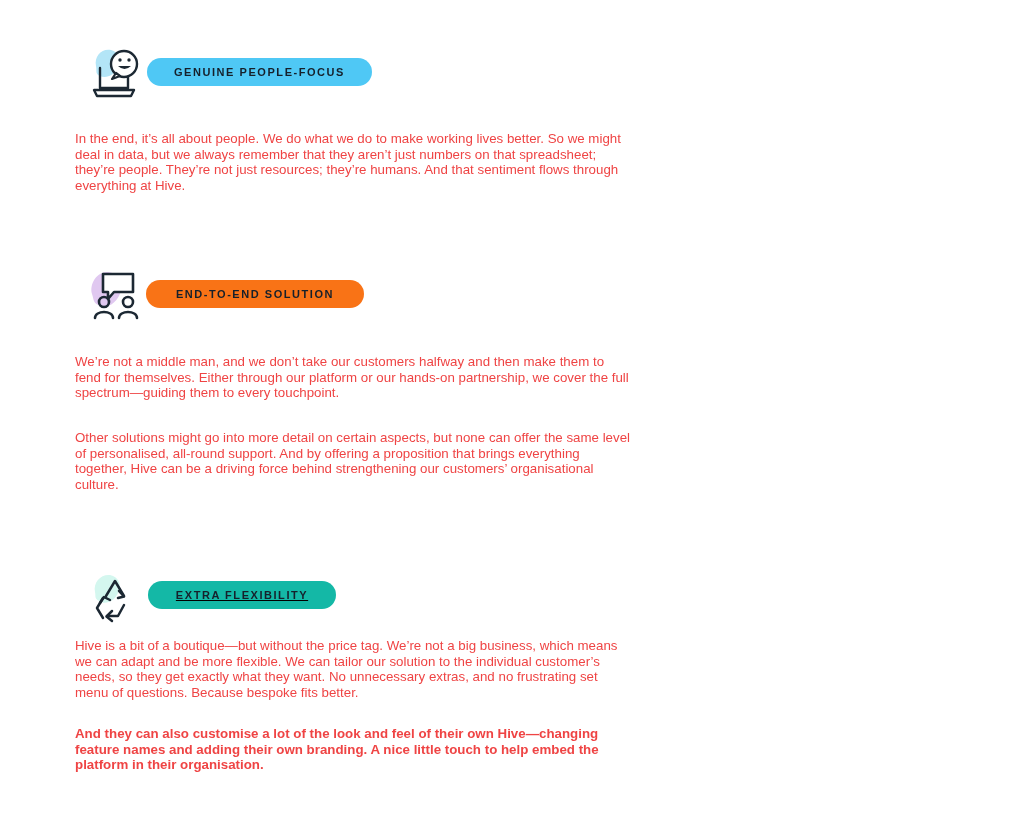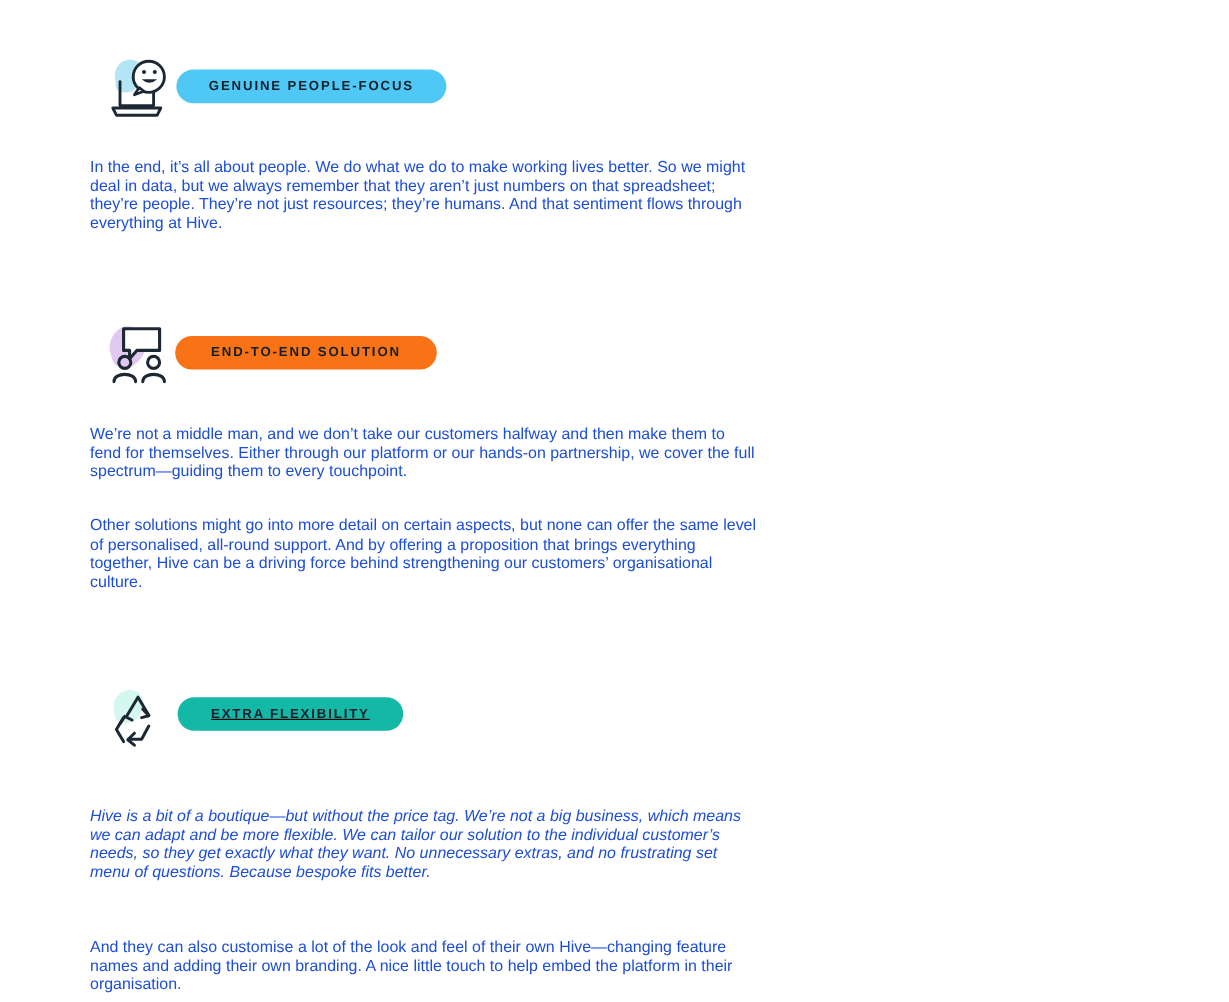--- a/index.html
+++ b/index.html
@@ -63,21 +63,21 @@
     line-height: 1;
   }
 
   
   .para {
     position: absolute;
     left: 75px;
     width: 556px;
     font-size: 13.3px;
     line-height: 15.6px;
-    color: #1d4ed8;
+    color: #ef4444;
     letter-spacing: 0.01px;
   }
 </style>
 </head>
 <body>
 
 <div class="page">
 
   <div class="section">
 
@@ -146,17 +146,17 @@
           <path d="M15 48 L9 38 L15 28"></path>
           <path d="M12 33 L16 27 L22 30"></path>
         </g>
       </svg>
     </div>
 
     <div class="pill" style="left:148px; top:581px; width:188px; background:#14b8a6;text-decoration:underline;">
       <span class="pill-label">EXTRA FLEXIBILITY</span>
     </div>
 
-    <div class="para" style="top:672px;font-style:italic;">Hive is a bit of a boutique—but without the price tag. We’re not a big business, which means we can adapt and be more flexible. We can tailor our solution to the individual customer’s needs, so they get exactly what they want. No unnecessary extras, and no frustrating set menu of questions. Because bespoke fits better.</div>
-    <div class="para" style="top:781px;">And they can also customise a lot of the look and feel of their own Hive—changing feature names and adding their own branding. A nice little touch to help embed the platform in their organisation.</div>
+    <div class="para" style="top:638px;">Hive is a bit of a boutique—but without the price tag. We’re not a big business, which means we can adapt and be more flexible. We can tailor our solution to the individual customer’s needs, so they get exactly what they want. No unnecessary extras, and no frustrating set menu of questions. Because bespoke fits better.</div>
+    <div class="para" style="top:726px;font-weight:bold;">And they can also customise a lot of the look and feel of their own Hive—changing feature names and adding their own branding. A nice little touch to help embed the platform in their organisation.</div>
   </div>
 
 </div>
 
 </body></html>

